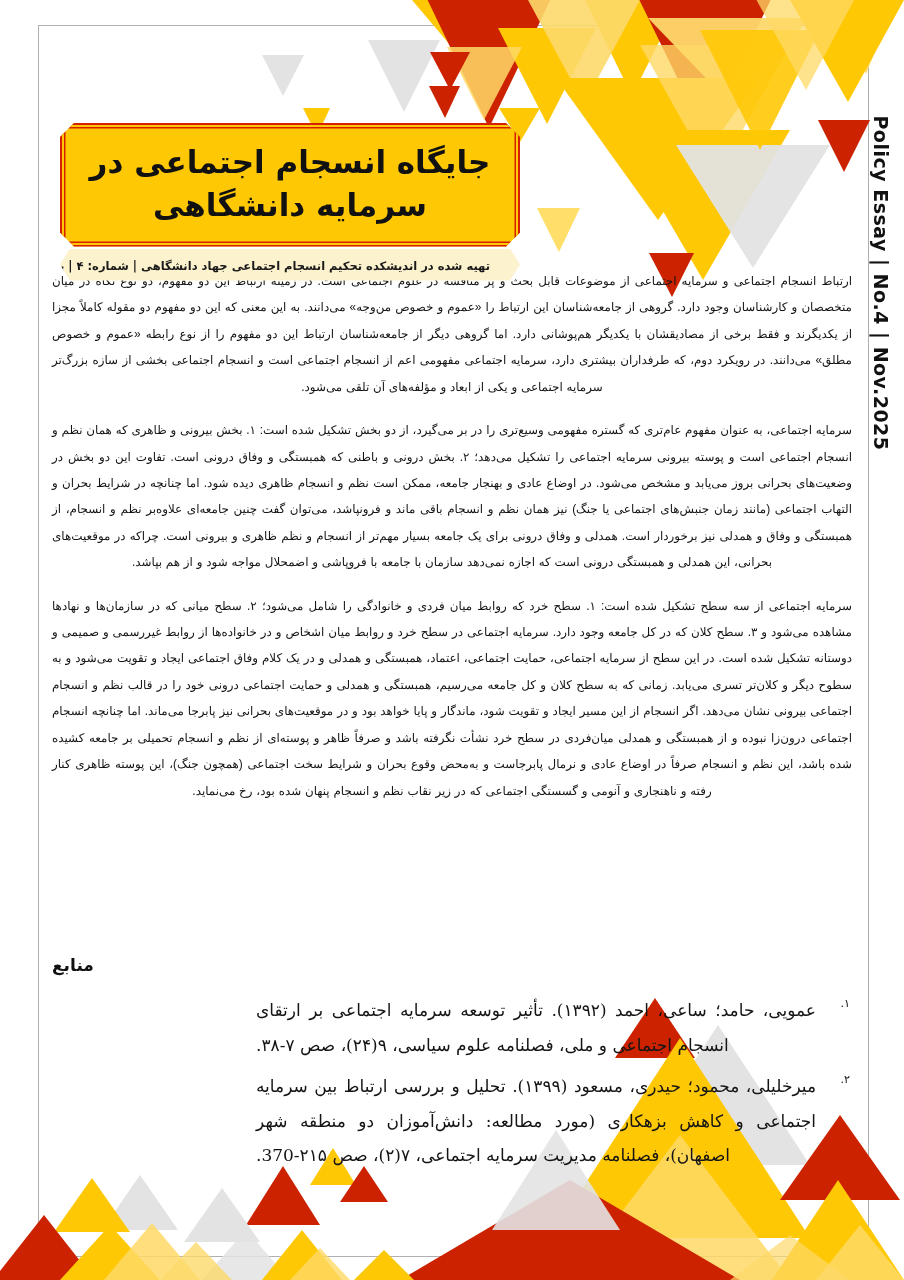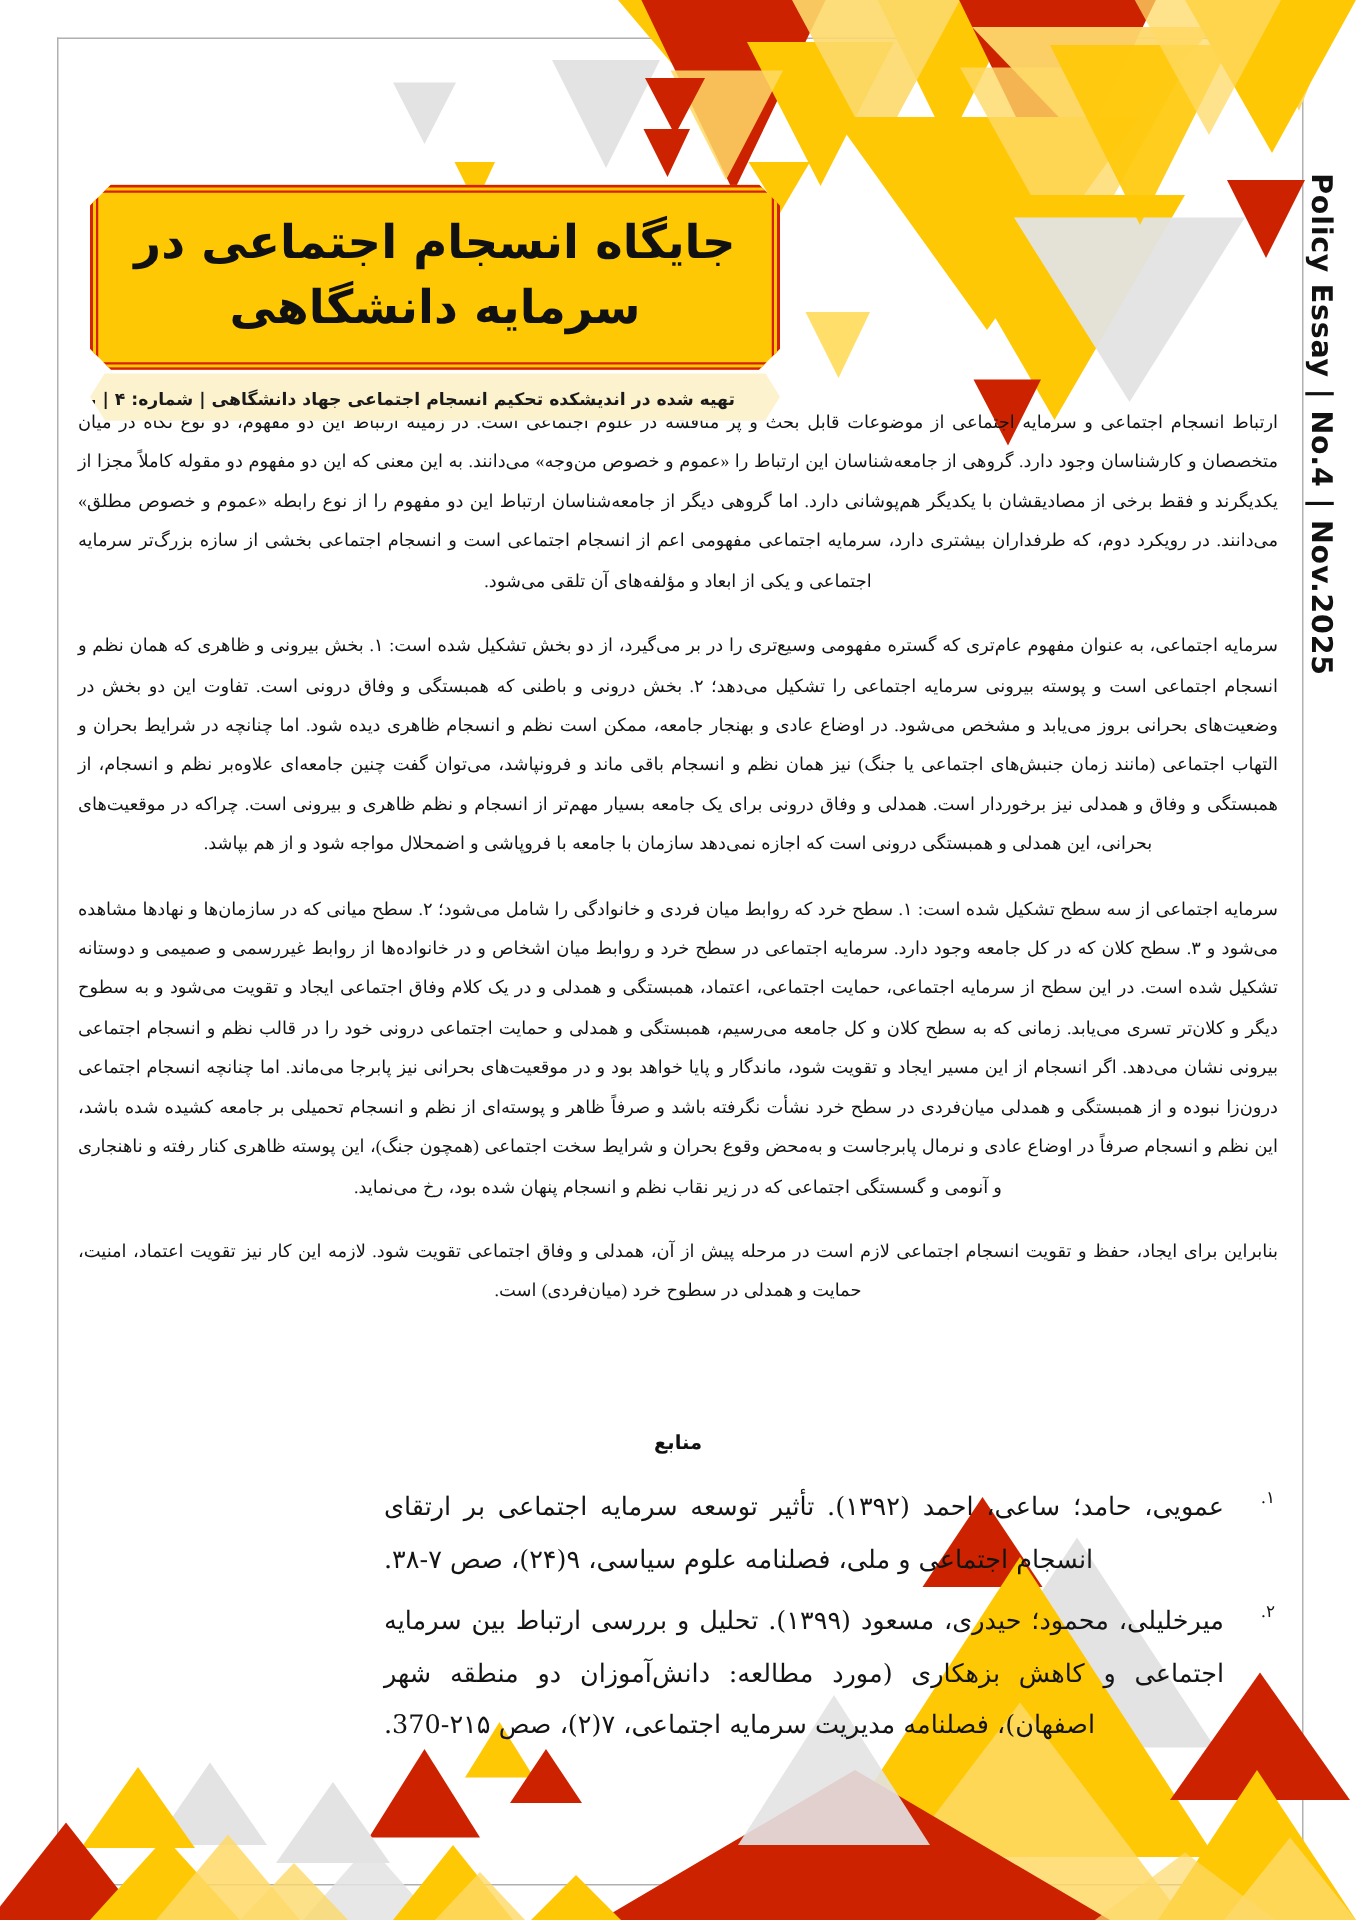--- a/index.html
+++ b/index.html
@@ -114,42 +114,42 @@
     left: 52px;
     top: 268px;
     width: 800px;
     z-index: 20;
   }
   p.para {
     margin: 0 0 17px 0;
     direction: rtl;
     text-align: justify;
     text-align-last: center;
-    font-family: Liberation Serif, serif;
+    font-family: Liberation Sans, sans-serif;
     font-size: 11.9px;
     line-height: 2.22;
     color: #141414;
     word-spacing: 0.5px;
   }
 
   
   #refs {
     position: absolute;
     left: 52px;
     top: 955px;
     width: 800px;
     z-index: 20;
     direction: rtl;
   }
   #refs-title {
     font-family: "DejaVu Sans", "Liberation Sans", sans-serif;
     font-weight: bold;
-    font-size: 13px;
+    font-size: 17px;
     color: #111111;
-    text-align: center;
+    text-align: left;
     margin: 0 0 18px 0;
   }
   ol.ref-list {
     margin: 0;
     padding: 0 36px 0 0;
     list-style: none;
     counter-reset: refc;
   }
   ol.ref-list li {
     position: relative;
@@ -259,21 +259,20 @@
     </div>
     <div id="subtitle-bar">
       <span class="txt">تهیه شده در اندیشکده تحکیم انسجام اجتماعی جهاد دانشگاهی  |  شماره: ۴  |  پاییز ۱۴۰۴</span>
     </div>
   </div>
 
   <div id="body-col">
     <p class="para">ارتباط انسجام اجتماعی و سرمایه اجتماعی از موضوعات قابل بحث و پر مناقشه در علوم اجتماعی است. در زمینه ارتباط این دو مفهوم، دو نوع نگاه در میان متخصصان و کارشناسان وجود دارد. گروهی از جامعه‌شناسان این ارتباط را «عموم و خصوص من‌وجه» می‌دانند. به این معنی که این دو مفهوم دو مقوله کاملاً مجزا از یکدیگرند و فقط برخی از مصادیقشان با یکدیگر هم‌پوشانی دارد. اما گروهی دیگر از جامعه‌شناسان ارتباط این دو مفهوم را از نوع رابطه «عموم و خصوص مطلق» می‌دانند. در رویکرد دوم، که طرفداران بیشتری دارد، سرمایه اجتماعی مفهومی اعم از انسجام اجتماعی است و انسجام اجتماعی بخشی از سازه بزرگ‌تر سرمایه اجتماعی و یکی از ابعاد و مؤلفه‌های آن تلقی می‌شود.</p>
     <p class="para">سرمایه اجتماعی، به عنوان مفهوم عام‌تری که گستره مفهومی وسیع‌تری را در بر می‌گیرد، از دو بخش تشکیل شده است: ۱. بخش بیرونی و ظاهری که همان نظم و انسجام اجتماعی است و پوسته بیرونی سرمایه اجتماعی را تشکیل می‌دهد؛ ۲. بخش درونی و باطنی که همبستگی و وفاق درونی است. تفاوت این دو بخش در وضعیت‌های بحرانی بروز می‌یابد و مشخص می‌شود. در اوضاع عادی و بهنجار جامعه، ممکن است نظم و انسجام ظاهری دیده شود. اما چنانچه در شرایط بحران و التهاب اجتماعی (مانند زمان جنبش‌های اجتماعی یا جنگ) نیز همان نظم و انسجام باقی ماند و فرونپاشد، می‌توان گفت چنین جامعه‌ای علاوه‌بر نظم و انسجام، از همبستگی و وفاق و همدلی نیز برخوردار است. همدلی و وفاق درونی برای یک جامعه بسیار مهم‌تر از انسجام و نظم ظاهری و بیرونی است. چراکه در موقعیت‌های بحرانی، این همدلی و همبستگی درونی است که اجازه نمی‌دهد سازمان با جامعه با فروپاشی و اضمحلال مواجه شود و از هم بپاشد.</p>
     <p class="para">سرمایه اجتماعی از سه سطح تشکیل شده است: ۱. سطح خرد که روابط میان فردی و خانوادگی را شامل می‌شود؛ ۲. سطح میانی که در سازمان‌ها و نهادها مشاهده می‌شود و ۳. سطح کلان که در کل جامعه وجود دارد. سرمایه اجتماعی در سطح خرد و روابط میان اشخاص و در خانواده‌ها از روابط غیررسمی و صمیمی و دوستانه تشکیل شده است. در این سطح از سرمایه اجتماعی، حمایت اجتماعی، اعتماد، همبستگی و همدلی و در یک کلام وفاق اجتماعی ایجاد و تقویت می‌شود و به سطوح دیگر و کلان‌تر تسری می‌یابد. زمانی که به سطح کلان و کل جامعه می‌رسیم، همبستگی و همدلی و حمایت اجتماعی درونی خود را در قالب نظم و انسجام اجتماعی بیرونی نشان می‌دهد. اگر انسجام از این مسیر ایجاد و تقویت شود، ماندگار و پایا خواهد بود و در موقعیت‌های بحرانی نیز پابرجا می‌ماند. اما چنانچه انسجام اجتماعی درون‌زا نبوده و از همبستگی و همدلی میان‌فردی در سطح خرد نشأت نگرفته باشد و صرفاً ظاهر و پوسته‌ای از نظم و انسجام تحمیلی بر جامعه کشیده شده باشد، این نظم و انسجام صرفاً در اوضاع عادی و نرمال پابرجاست و به‌محض وقوع بحران و شرایط سخت اجتماعی (همچون جنگ)، این پوسته ظاهری کنار رفته و ناهنجاری و آنومی و گسستگی اجتماعی که در زیر نقاب نظم و انسجام پنهان شده بود، رخ می‌نماید.</p>
-    <p class="para">بنابراین برای ایجاد، حفظ و تقویت انسجام اجتماعی لازم است در مرحله پیش از آن، همدلی و وفاق اجتماعی تقویت شود. لازمه این کار نیز تقویت اعتماد، امنیت، حمایت و همدلی در سطوح خرد (میان‌فردی) است.</p>
   </div>
 
   <div id="refs">
     <div id="refs-title">منابع</div>
     <ol class="ref-list">
       <li>عمویی، حامد؛ ساعی، احمد (۱۳۹۲). تأثیر توسعه سرمایه اجتماعی بر ارتقای انسجام اجتماعی و ملی، فصلنامه علوم سیاسی، ۹(۲۴)، صص ۷-۳۸.</li>
       <li>میرخلیلی، محمود؛ حیدری، مسعود (۱۳۹۹). تحلیل و بررسی ارتباط بین سرمایه اجتماعی و کاهش بزهکاری (مورد مطالعه: دانش‌آموزان دو منطقه شهر اصفهان)، فصلنامه مدیریت سرمایه اجتماعی، ۷(۲)، صص ۲۱۵-370.</li>
     </ol>
   </div>
 

